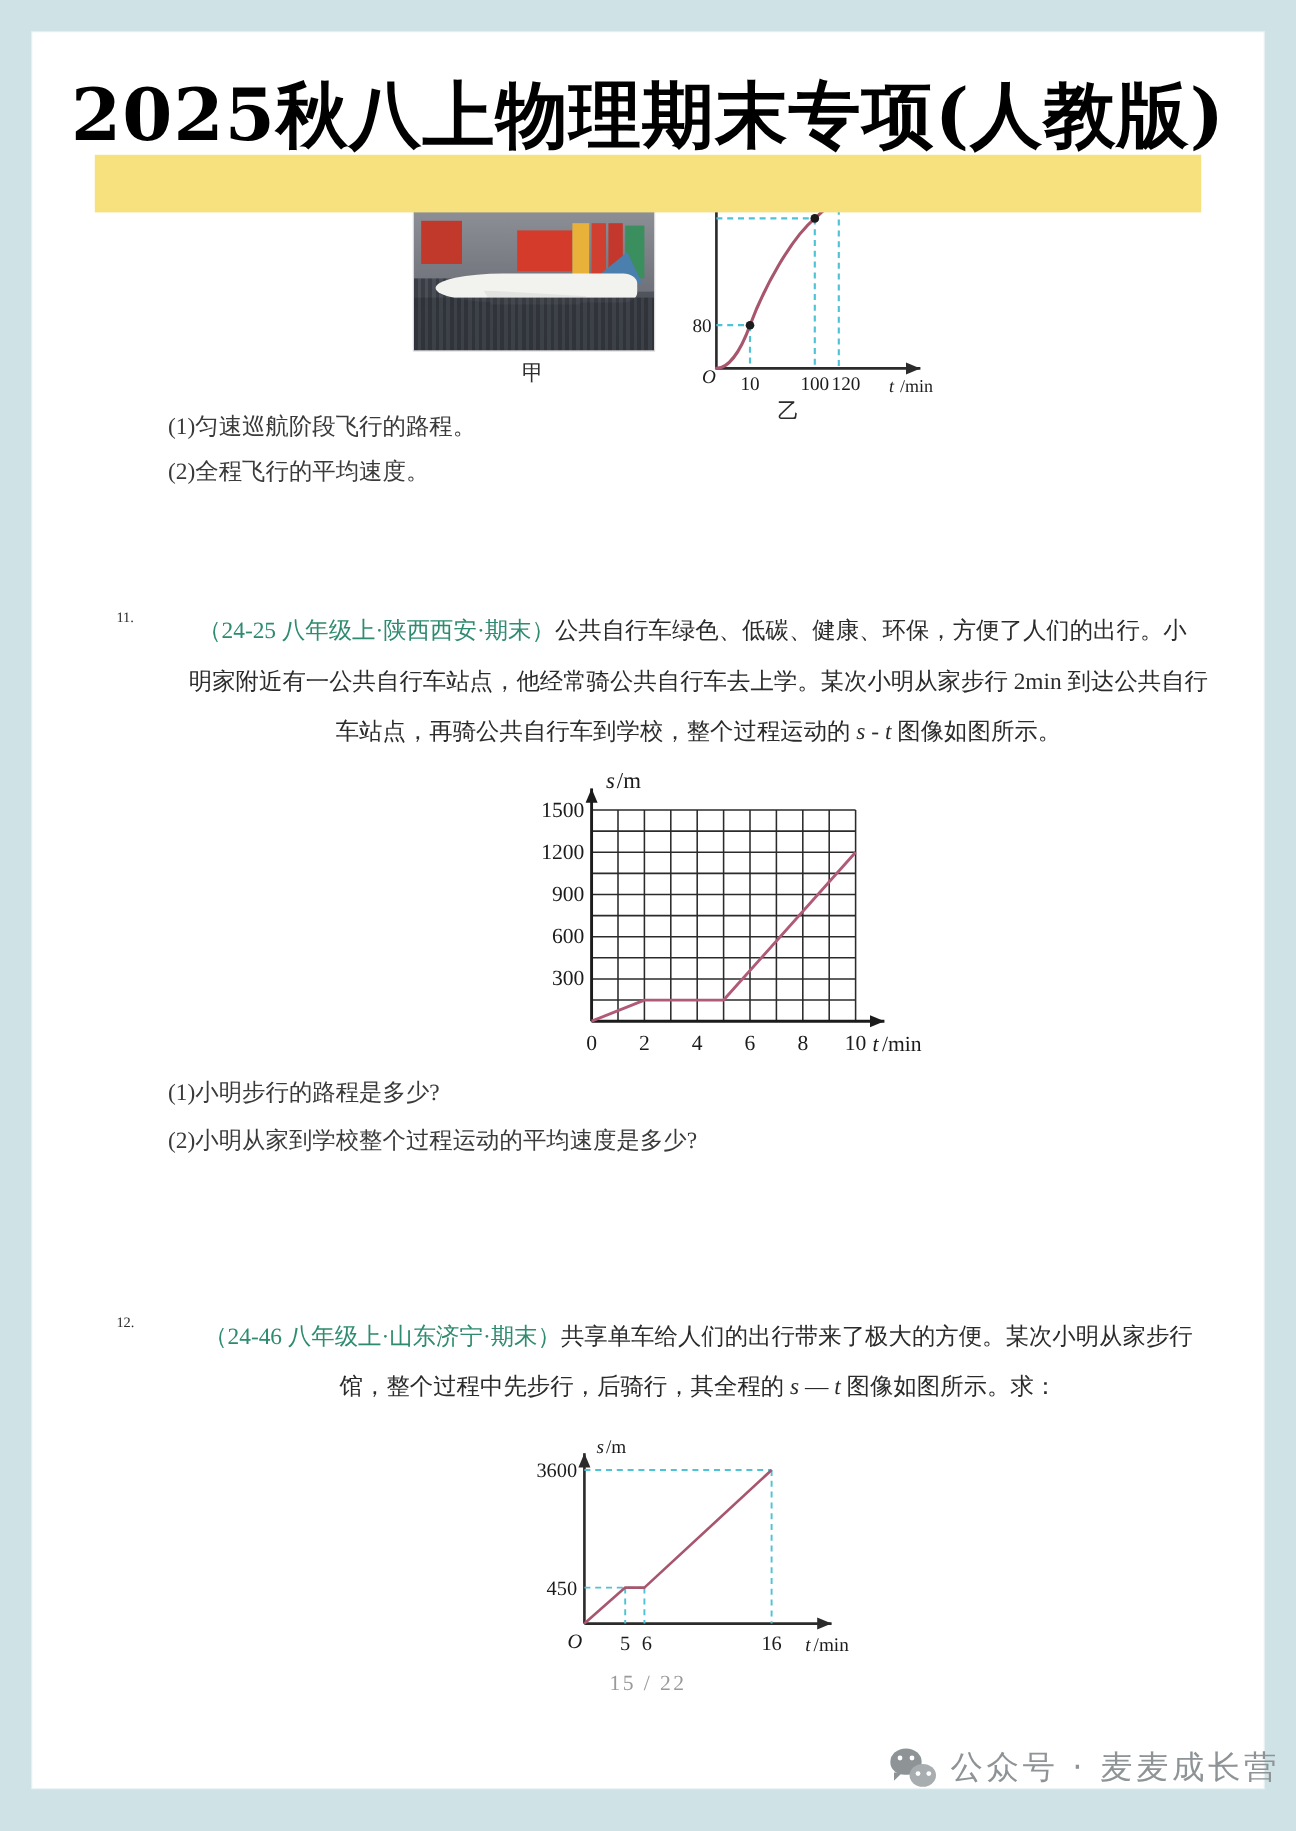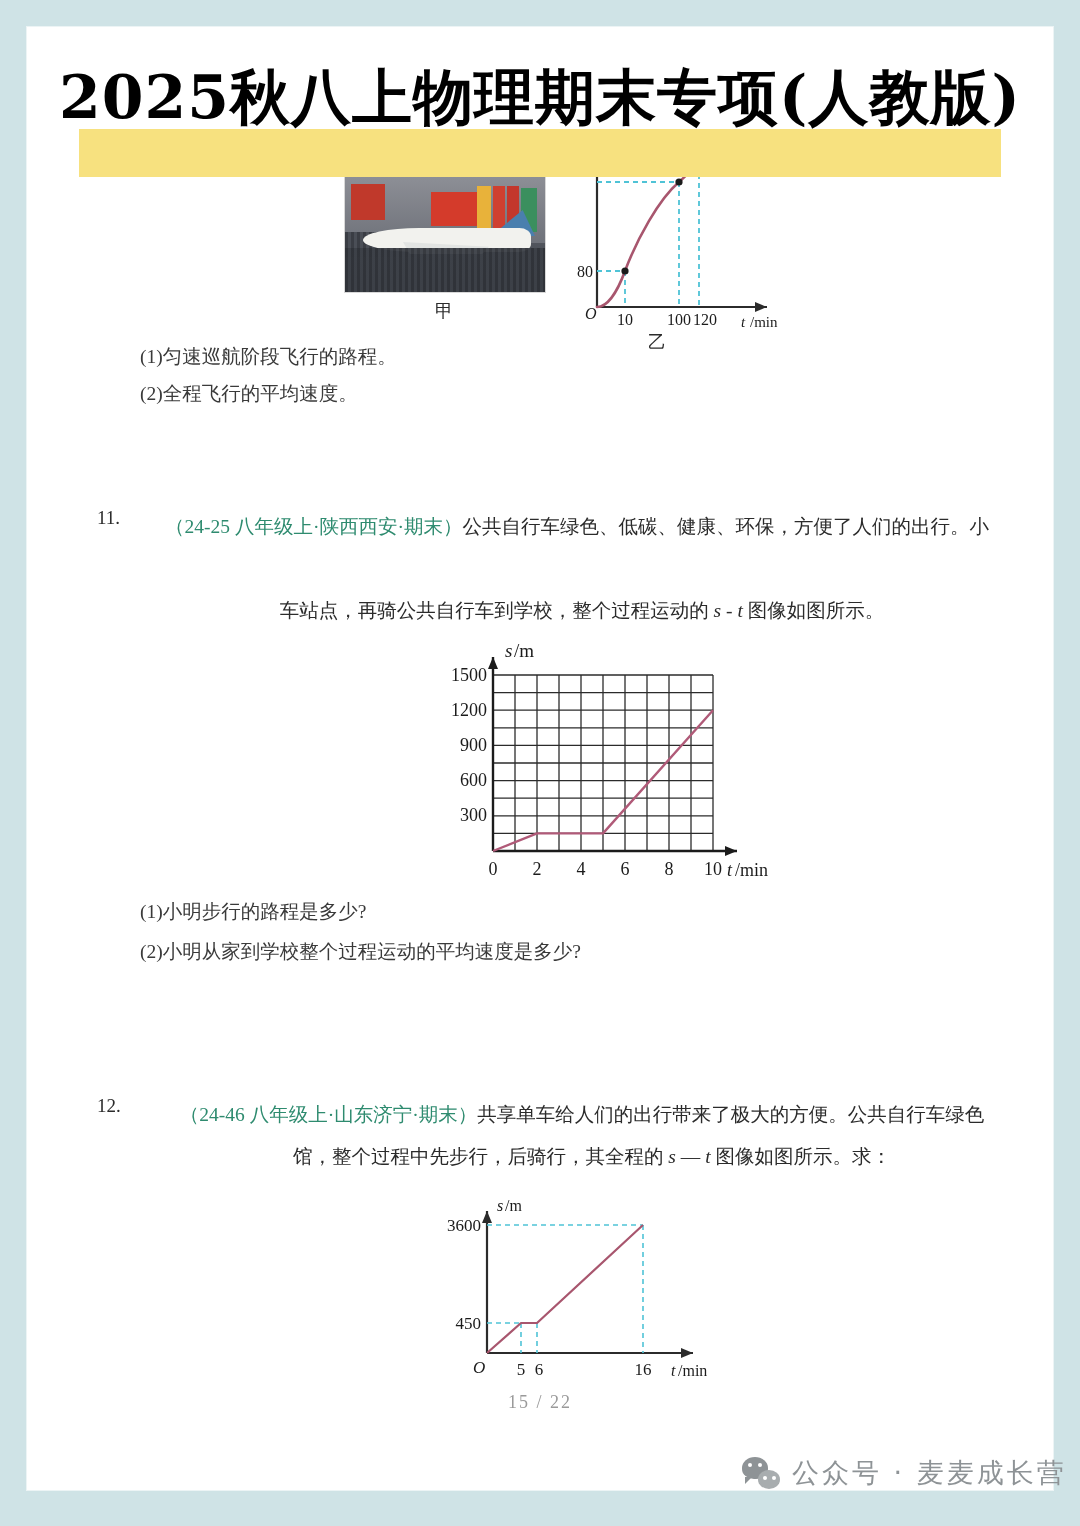--- a/index.html
+++ b/index.html
@@ -76,21 +76,21 @@
   .qtext {
     position: absolute;
     font-size: 19.5px;
     line-height: 44px;
     color: #2b2b2b;
     font-family: "Liberation Serif", "DejaVu Serif", serif;
     text-align: center;
   }
   .qnum {
     position: absolute;
-    font-size: 19px;
+    font-size: 12px;
     color: #2b2b2b;
   }
   .src-tag {
     color: #2e8b6f;
   }
   .sub-q {
     position: absolute;
     font-size: 19.5px;
     color: #3a3a3a;
     line-height: 38px;
@@ -286,20 +286,21 @@
       </div>
       <div class="fig-label" style="left:600px;top:303px;width:60px;">乙</div>
 
       <div class="sub-q" style="left:113px;top:311px;">(1)匀速巡航阶段飞行的路程。</div>
       <div class="sub-q" style="left:113px;top:348px;">(2)全程飞行的平均速度。</div>
 
       <div class="qnum" style="left:70px;top:480px;">11.</div>
       <div class="qtext" style="left:110px;top:478px;width:880px;">
         <span class="src-tag">（24-25 八年级上·陕西西安·期末）</span><span>公共自行车绿色、低碳、健康、环保，方便了人们的出行。小</span>
       </div>
+      <div class="qtext" style="left:110px;top:520px;width:890px;">明家附近有一公共自行车站点，他经常骑公共自行车去上学。某次小明从家步行 2min 到达公共自行</div>
       <div class="qtext" style="left:110px;top:562px;width:890px;">
         <span>车站点，再骑公共自行车到学校，整个过程运动的 </span><span class="italic-var">s</span><span> - </span><span class="italic-var">t</span><span> 图像如图所示。</span>
       </div>
 
       <div class="chart" style="left:398px;top:608px;">
         <svg width="330" height="250" viewBox="0 0 330 250">
 
           <g stroke="#2b2b2b" stroke-width="1.3" fill="none">
 
             <line x1="68" y1="40" x2="68" y2="216"></line>
@@ -352,23 +353,23 @@
           <text x="302" y="241" font-family="Liberation Serif, serif" font-size="18" font-style="italic" fill="#1b1b1b">t</text>
           <text x="310" y="241" font-family="Liberation Serif, serif" font-size="18" fill="#1b1b1b">/min</text>
         </svg>
       </div>
 
       <div class="sub-q" style="left:113px;top:866px;text-align:right;">(1)小明步行的路程是多少?</div>
       <div class="sub-q" style="left:113px;top:906px;">(2)小明从家到学校整个过程运动的平均速度是多少?</div>
 
       <div class="qnum" style="left:70px;top:1068px;text-align:center;">12.</div>
       <div class="qtext" style="left:110px;top:1066px;width:890px;">
-        <span class="src-tag">（24-46 八年级上·山东济宁·期末）</span><span>共享单车给人们的出行带来了极大的方便。公共自行车绿色</span>
-      </div>
-      <div class="qtext" style="left:120px;top:1108px;width:890px;font-family:Liberation Serif, serif;">
+        <span class="src-tag">（24-46 八年级上·山东济宁·期末）</span><span>共享单车给人们的出行带来了极大的方便。某次小明从家步行</span>
+      </div>
+      <div class="qtext" style="left:110px;top:1108px;width:890px;font-family:Liberation Serif, serif;">
         <span>馆，整个过程中先步行，后骑行，其全程的 </span><span class="italic-var">s</span><span> — </span><span class="italic-var">t</span><span> 图像如图所示。求：</span>
       </div>
 
       <div class="chart" style="left:398px;top:1168px;">
         <svg width="300" height="190" viewBox="0 0 300 190">
 
           <line x1="62" y1="158" x2="268" y2="158" stroke="#2b2b2b" stroke-width="2.2"></line>
           <polygon points="268,158 256,153 256,163" fill="#2b2b2b"></polygon>
           <line x1="62" y1="158" x2="62" y2="16" stroke="#2b2b2b" stroke-width="2.2"></line>
           <polygon points="62,16 57,28 67,28" fill="#2b2b2b"></polygon>

